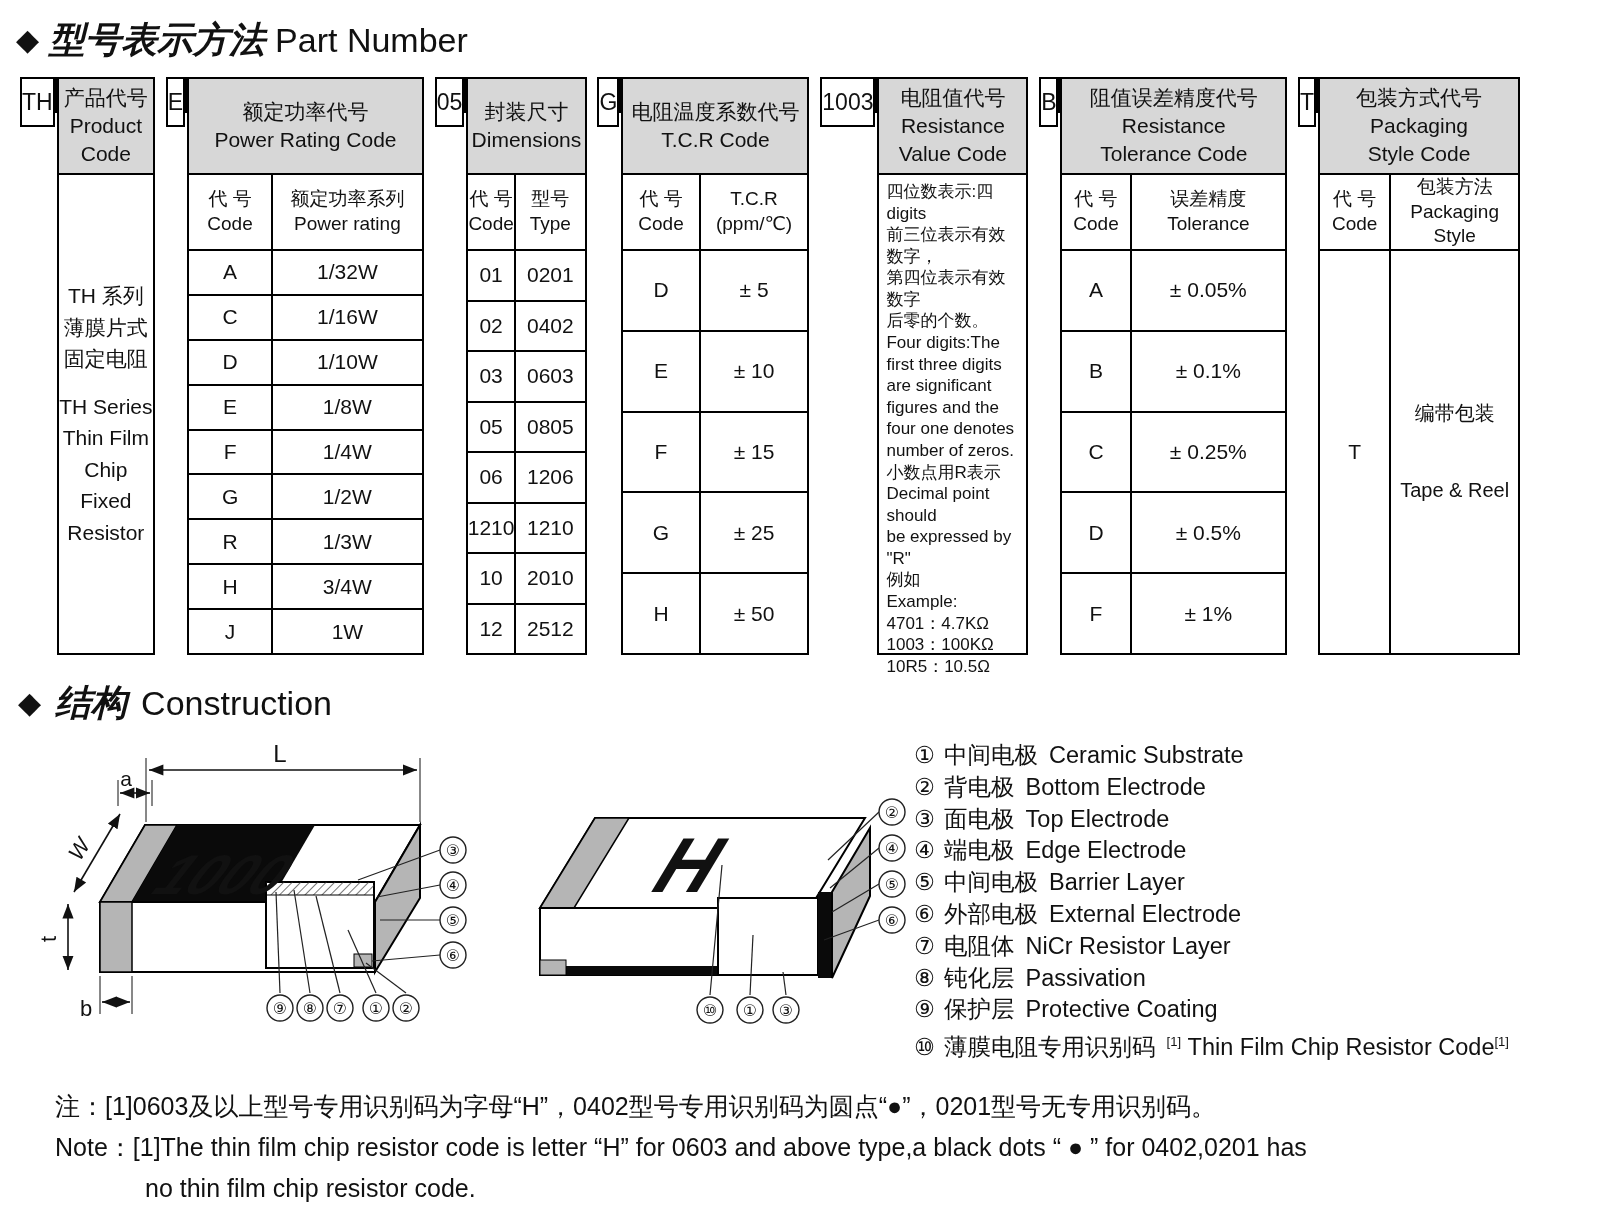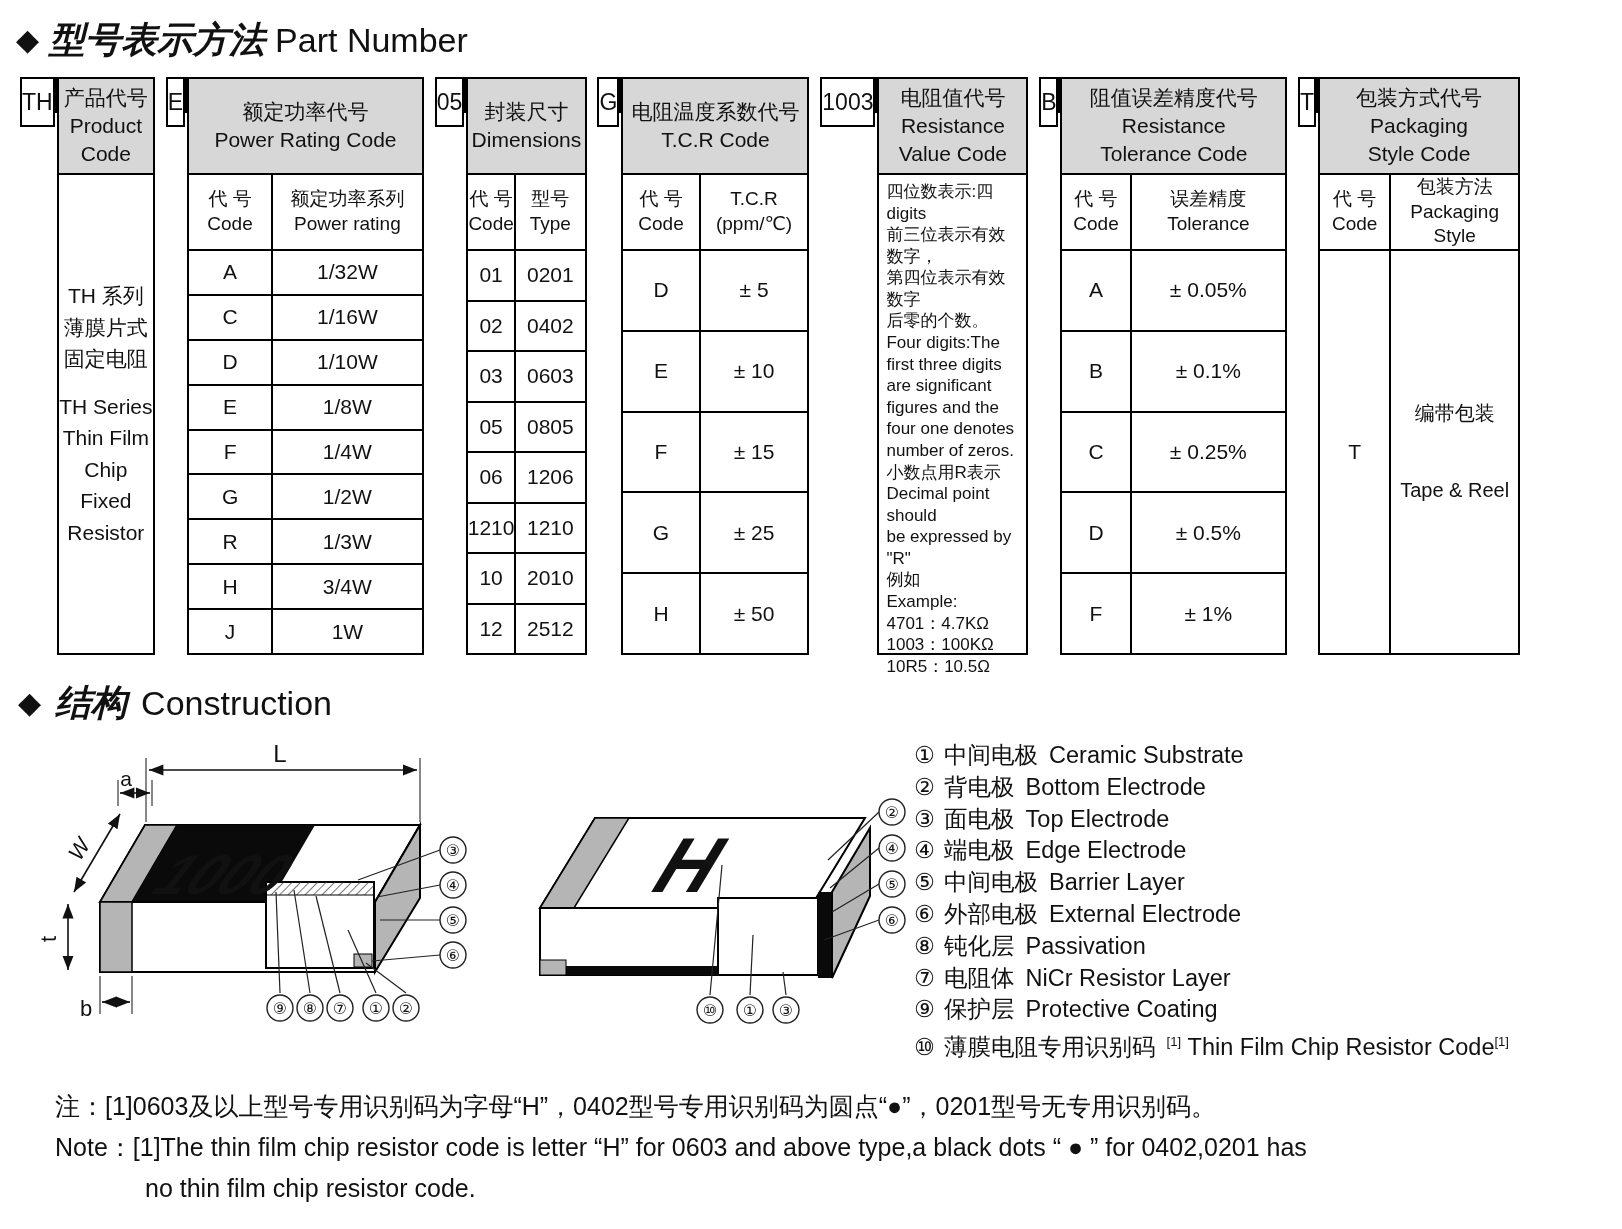--- a/index.html
+++ b/index.html
@@ -514,22 +514,22 @@
       </g>
     </svg>
 
     <div class="legend">
       <div class="legend-item"><span class="num">①</span><span class="zh">中间电极</span><span class="en">Ceramic Substrate</span></div>
       <div class="legend-item"><span class="num">②</span><span class="zh">背电极</span><span class="en">Bottom Electrode</span></div>
       <div class="legend-item"><span class="num">③</span><span class="zh">面电极</span><span class="en">Top Electrode</span></div>
       <div class="legend-item"><span class="num">④</span><span class="zh">端电极</span><span class="en">Edge Electrode</span></div>
       <div class="legend-item"><span class="num">⑤</span><span class="zh">中间电极</span><span class="en">Barrier Layer</span></div>
       <div class="legend-item"><span class="num">⑥</span><span class="zh">外部电极</span><span class="en">External Electrode</span></div>
+      <div class="legend-item"><span class="num">⑦</span><span class="zh">电阻体</span><span class="en">NiCr Resistor Layer</span></div>
       <div class="legend-item"><span class="num">⑧</span><span class="zh">钝化层</span><span class="en">Passivation</span></div>
-      <div class="legend-item"><span class="num">⑦</span><span class="zh">电阻体</span><span class="en">NiCr Resistor Layer</span></div>
       <div class="legend-item"><span class="num">⑨</span><span class="zh">保护层</span><span class="en">Protective Coating</span></div>
       <div class="legend-item"><span class="num">⑩</span><span class="zh">薄膜电阻专用识别码</span><sup>[1]</sup> <span class="en">Thin Film Chip Resistor Code</span><sup>[1]</sup></div>
     </div>
   </div>
 
   <div class="notes">
     <div>注：[1]0603及以上型号专用识别码为字母“H”，0402型号专用识别码为圆点“●”，0201型号无专用识别码。</div>
     <div>Note：[1]The thin film chip resistor code is letter “H” for 0603 and above type,a black dots “ ● ” for 0402,0201 has</div>
     <div class="note-cont">no thin film chip resistor code.</div>
   </div>

